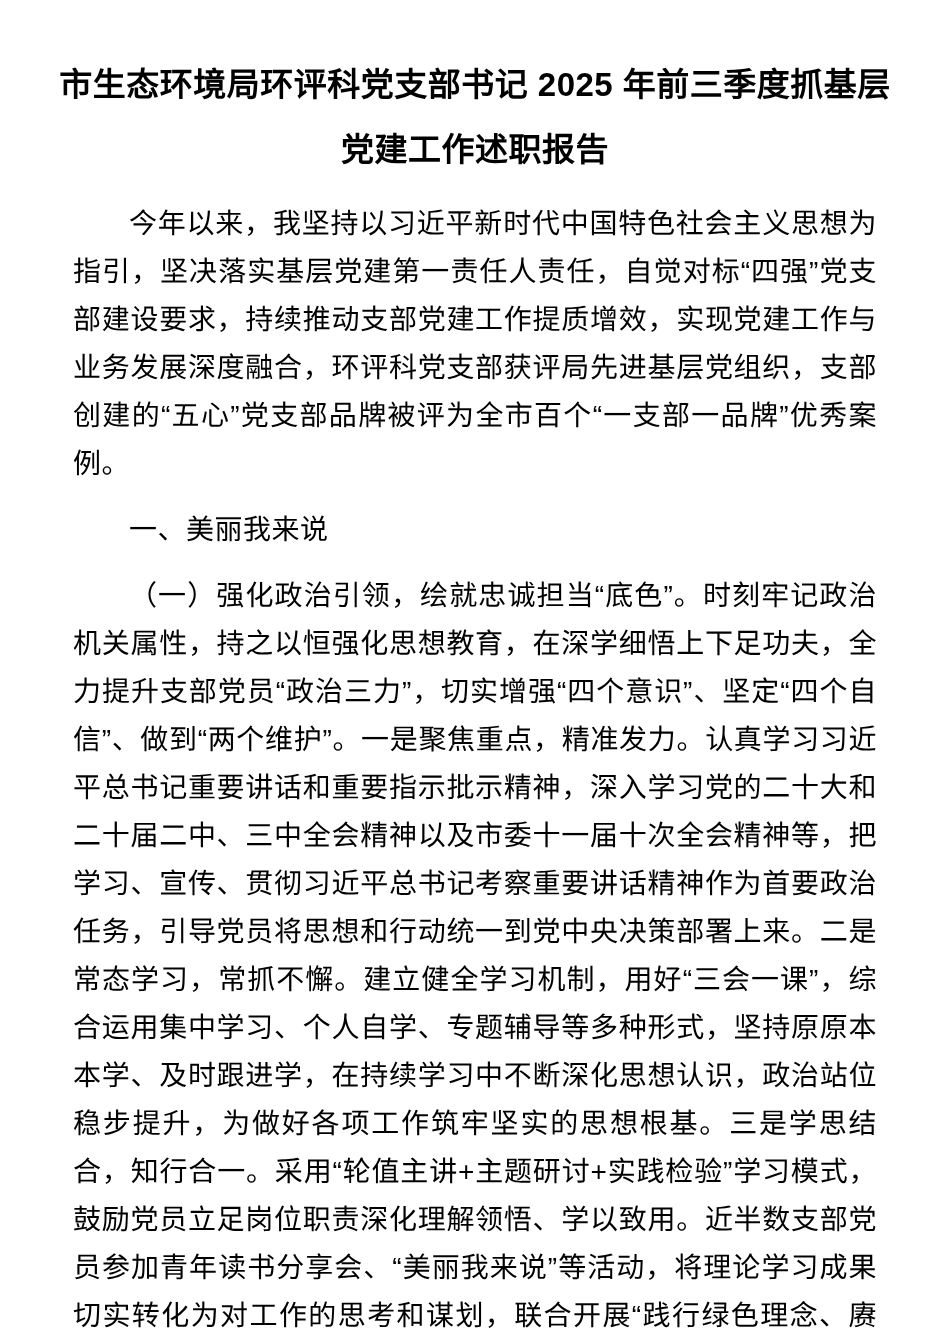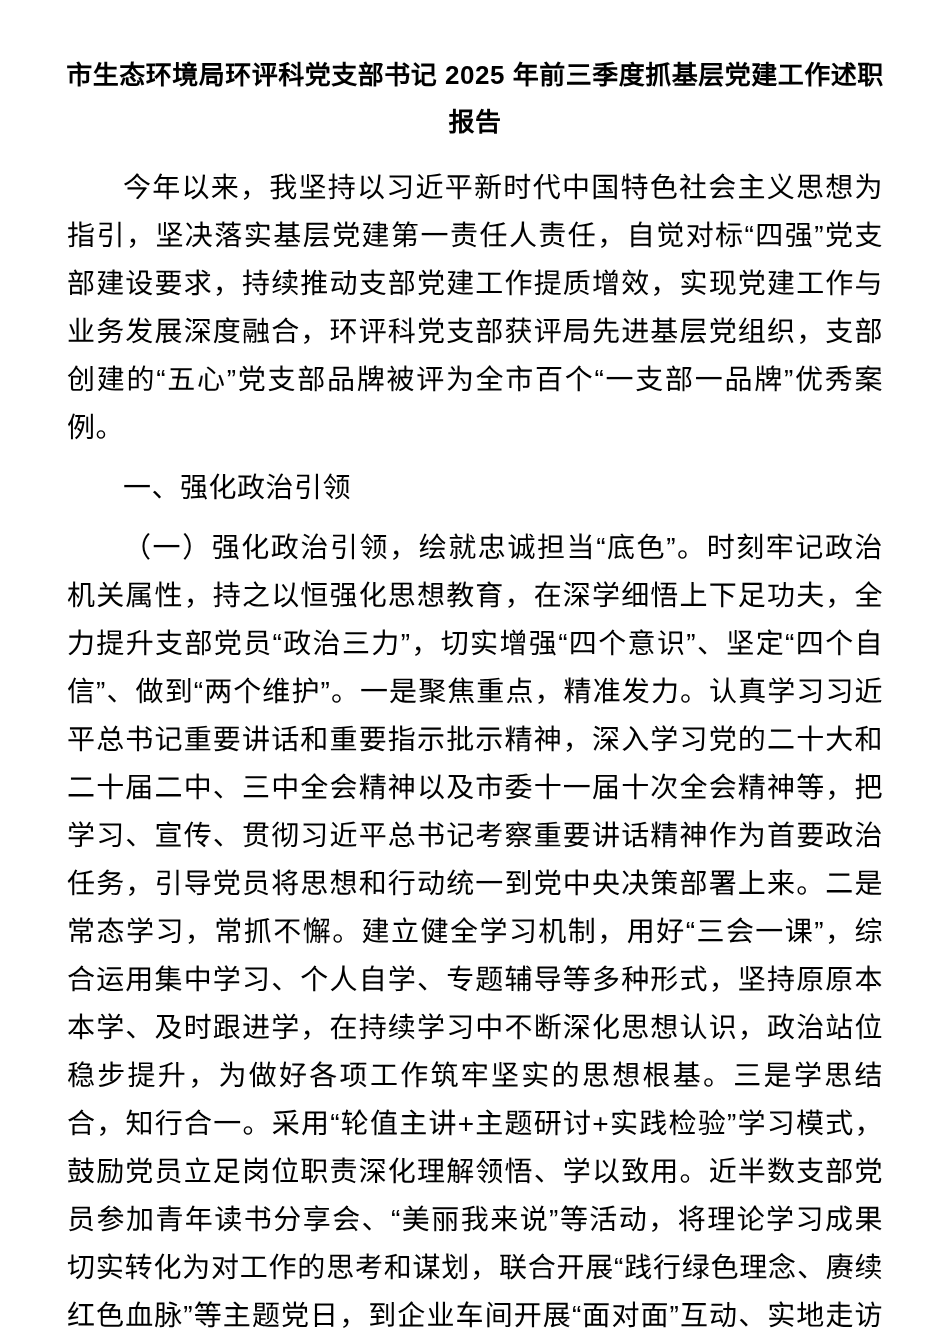--- a/index.html
+++ b/index.html
@@ -14,28 +14,28 @@
     box-sizing: border-box;
     margin: 0 auto;
     padding: 52px 55px 0 55px;
     background: #ffffff;
     color: #000000;
     font-family: "Liberation Sans", "DejaVu Sans", sans-serif;
     overflow: hidden;
   }
   .doc-title {
     margin: 0 0 18px 0;
-    font-size: 26px;
+    font-size: 33px;
     font-weight: 600;
-    line-height: 47px;
+    line-height: 65px;
     text-align: center;
     letter-spacing: 0.5px;
   }
   .para {
-    margin: 12px;
+    margin: 18px;
     font-size: 28px;
     font-weight: 400;
     line-height: 48px;
     text-align: justify;
     text-indent: 2em;
     letter-spacing: 0.5px;
     word-break: break-all;
   }
   .section-heading {
     font-weight: 400;
@@ -46,17 +46,17 @@
 </style>
 </head>
 <body>
 
 <div class="page">
 
   <h1 class="doc-title">市生态环境局环评科党支部书记 2025 年前三季度抓基层党建工作述职报告</h1>
 
   <p class="para">今年以来，我坚持以习近平新时代中国特色社会主义思想为指引，坚决落实基层党建第一责任人责任，自觉对标“四强”党支部建设要求，持续推动支部党建工作提质增效，实现党建工作与业务发展深度融合，环评科党支部获评局先进基层党组织，支部创建的“五心”党支部品牌被评为全市百个“一支部一品牌”优秀案例。</p>
 
-  <p class="para section-heading">一、强化政治引领</p>
+  <p class="para section-heading">一、美丽我来说</p>
 
   <p class="para"><strong class="bold-lead">（一）强化政治引领，绘就忠诚担当“底色”。</strong><span>时刻牢记政治机关属性，持之以恒强化思想教育，在深学细悟上下足功夫，全力提升支部党员“政治三力”，切实增强“四个意识”、坚定“四个自信”、做到“两个维护”。一是聚焦重点，精准发力。认真学习习近平总书记重要讲话和重要指示批示精神，深入学习党的二十大和二十届二中、三中全会精神以及市委十一届十次全会精神等，把学习、宣传、贯彻习近平总书记考察重要讲话精神作为首要政治任务，引导党员将思想和行动统一到党中央决策部署上来。二是常态学习，常抓不懈。建立健全学习机制，用好“三会一课”，综合运用集中学习、个人自学、专题辅导等多种形式，坚持原原本本学、及时跟进学，在持续学习中不断深化思想认识，政治站位稳步提升，为做好各项工作筑牢坚实的思想根基。三是学思结合，知行合一。采用“轮值主讲+主题研讨+实践检验”学习模式，鼓励党员立足岗位职责深化理解领悟、学以致用。近半数支部党员参加青年读书分享会、“美丽我来说”等活动，将理论学习成果切实转化为对工作的思考和谋划，联合开展“践行绿色理念、赓续红色血脉”等主题党日，到企业车间开展“面对面”互动、实地走访解决问题，以“党建红”引领“生态绿”，在实践教</span></p>
 
 </div>
 
 </body></html>

